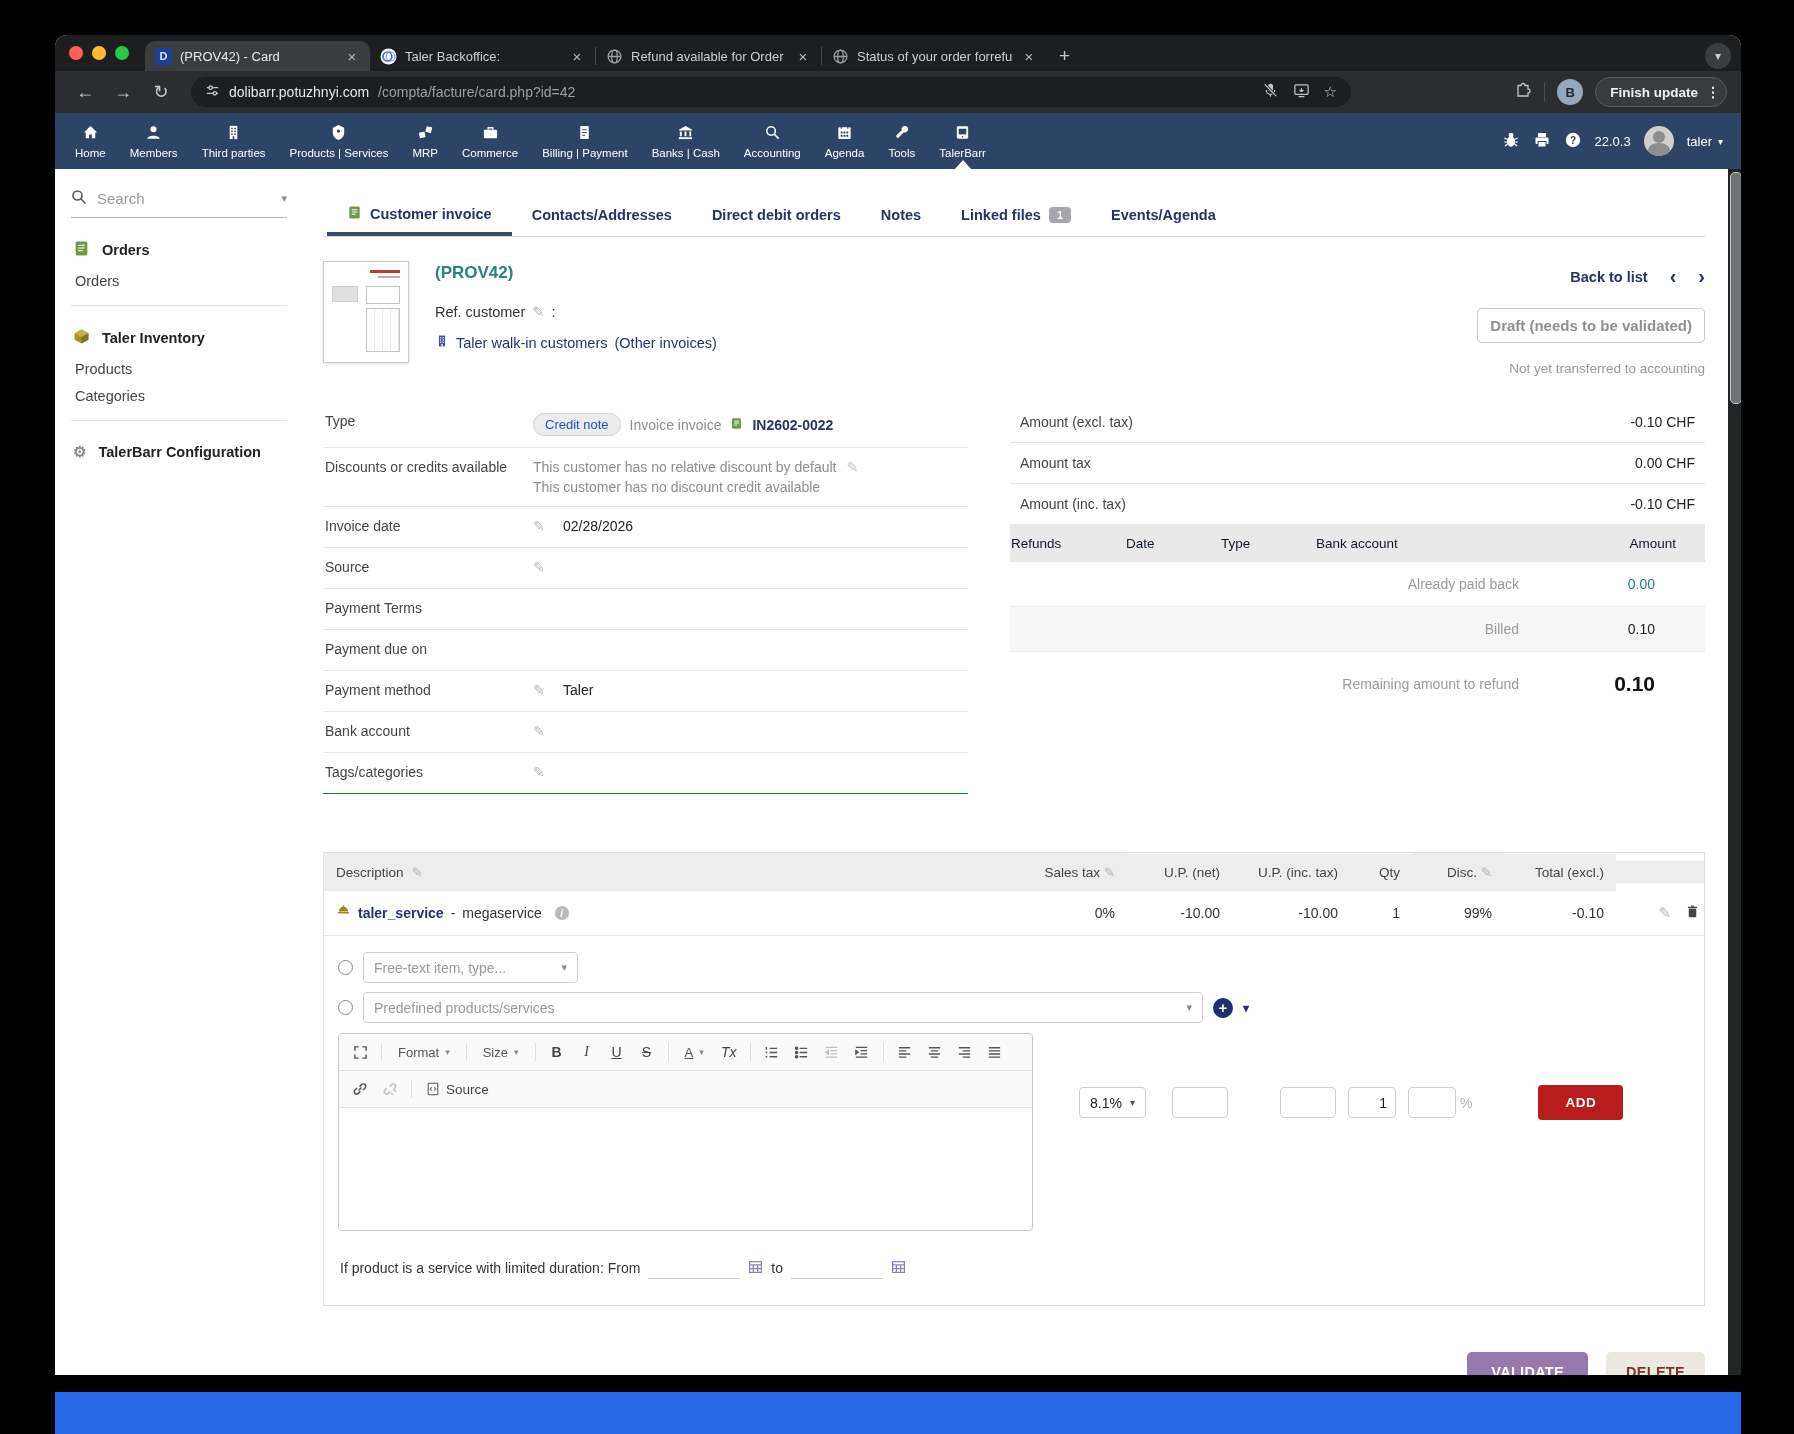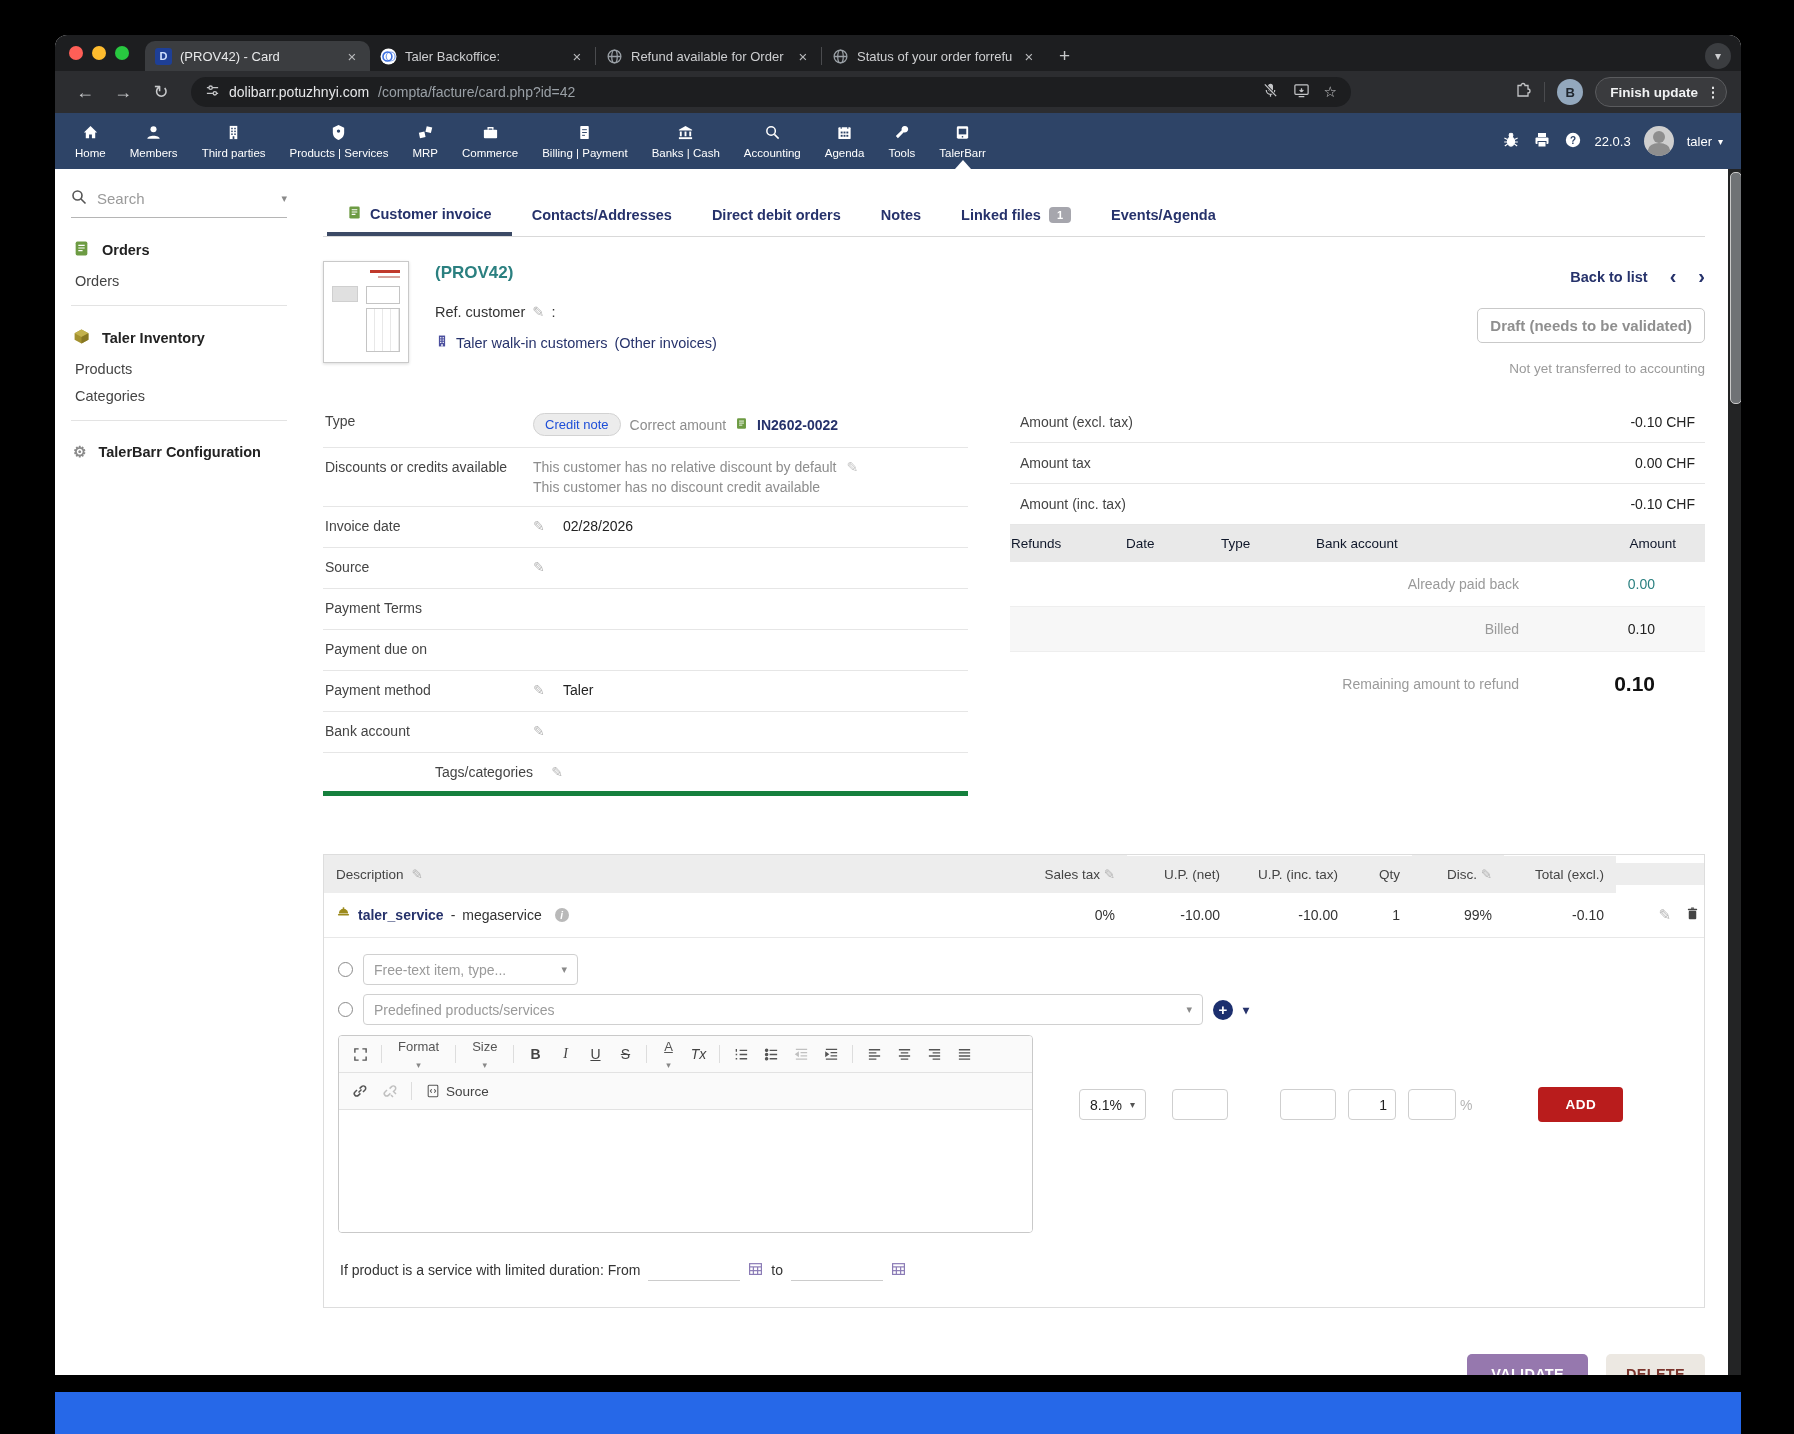--- a/index.html
+++ b/index.html
@@ -145,21 +145,21 @@
   .combo.small { width:215px; }
   .combo.wide { width:840px; }
   .pluscirc { width:20px; height:20px; border-radius:50%; background:#1c2f6e; color:#fff; display:inline-flex;
               align-items:center; justify-content:center; font-size:15px; font-weight:bold; }
   .chev-nav { color:#26326b; font-size:12px; font-weight:bold; }
 
   .editor-row { display:flex; align-items:flex-start; margin-top:10px; }
   .editor { width:695px; border:1px solid #c9c9c9; border-radius:4px; overflow:hidden; }
   .tbar { background:#fafafa; border-bottom:1px solid #e2e2e2; display:flex; align-items:center; gap:4px; padding:6px 8px; flex-wrap:wrap; }
   .tbtn { min-width:26px; height:24px; display:inline-flex; align-items:center; justify-content:center;
-          color:#444; font-size:14px; border-radius:3px; padding:0 4px;flex-direction:column; }
+          color:#444; font-size:14px; border-radius:3px; padding:0 4px; }
   .tbtn.dd { color:#555; gap:6px; font-size:13px; padding:0 8px; }
   .tbtn .dch { font-size:9px; color:#888; }
   .tsep { width:1px; height:18px; background:#ddd; margin:0 4px; }
   .tbtn.b { font-weight:bold; } .tbtn.i { font-style:italic; font-family:"Liberation Serif",serif; }
   .tbtn.u { text-decoration:underline; } .tbtn.s { text-decoration:line-through; }
   .tbtn.dim { color:#bbb; }
   .editor-canvas { height:122px; background:#fff; }
   .srcbtn { display:inline-flex; align-items:center; gap:6px; font-size:13.5px; color:#444; padding:0 6px; }
 
   .vatrow { display:flex; align-items:center; margin-left:46px; margin-top:52px; }
@@ -562,21 +562,21 @@
             <div class="acct-note">Not yet transferred to accounting</div>
           </div>
         </div>
 
         <div class="cols">
           <div class="colL">
             <div class="drow">
               <div class="dlabel">Type</div>
               <div class="dval" style="display:flex;align-items:center;gap:9px;flex-wrap:wrap;">
                 <span class="pill">Credit note</span>
-                <span class="muted">Correct amount</span>
+                <span class="muted">Invoice invoice</span>
                 <span>
                   <svg width="13" height="13" viewBox="0 0 16 16">
                       <rect x="2.5" y="1.5" width="11" height="13" rx="1.5" fill="#6d9b43"></rect>
                       <g stroke="#fff" stroke-width="1.1">
                         <line x1="5" y1="5" x2="11" y2="5"></line>
                         <line x1="5" y1="7.5" x2="11" y2="7.5"></line>
                         <line x1="5" y1="10" x2="9" y2="10"></line>
                       </g>
                     </svg>
                 </span>
@@ -612,21 +612,21 @@
             <div class="drow">
               <div class="dlabel">Payment method</div>
               <div class="dpen">✎</div>
               <div class="dval">Taler</div>
             </div>
             <div class="drow">
               <div class="dlabel">Bank account</div>
               <div class="dpen">✎</div>
               <div class="dval"></div>
             </div>
-            <div class="drow" style="border-bottom:5px solid #15803d;text-align:right;">
+            <div class="drow" style="border-bottom:1px solid #15803d;">
               <div class="dlabel">Tags/categories</div>
               <div class="dpen">✎</div>
               <div class="dval"></div>
             </div>
           </div>
 
           <div class="colR">
             <div class="arow">
               <span class="al">Amount (excl. tax)</span>
               <span class="av">-0.10 CHF</span>

